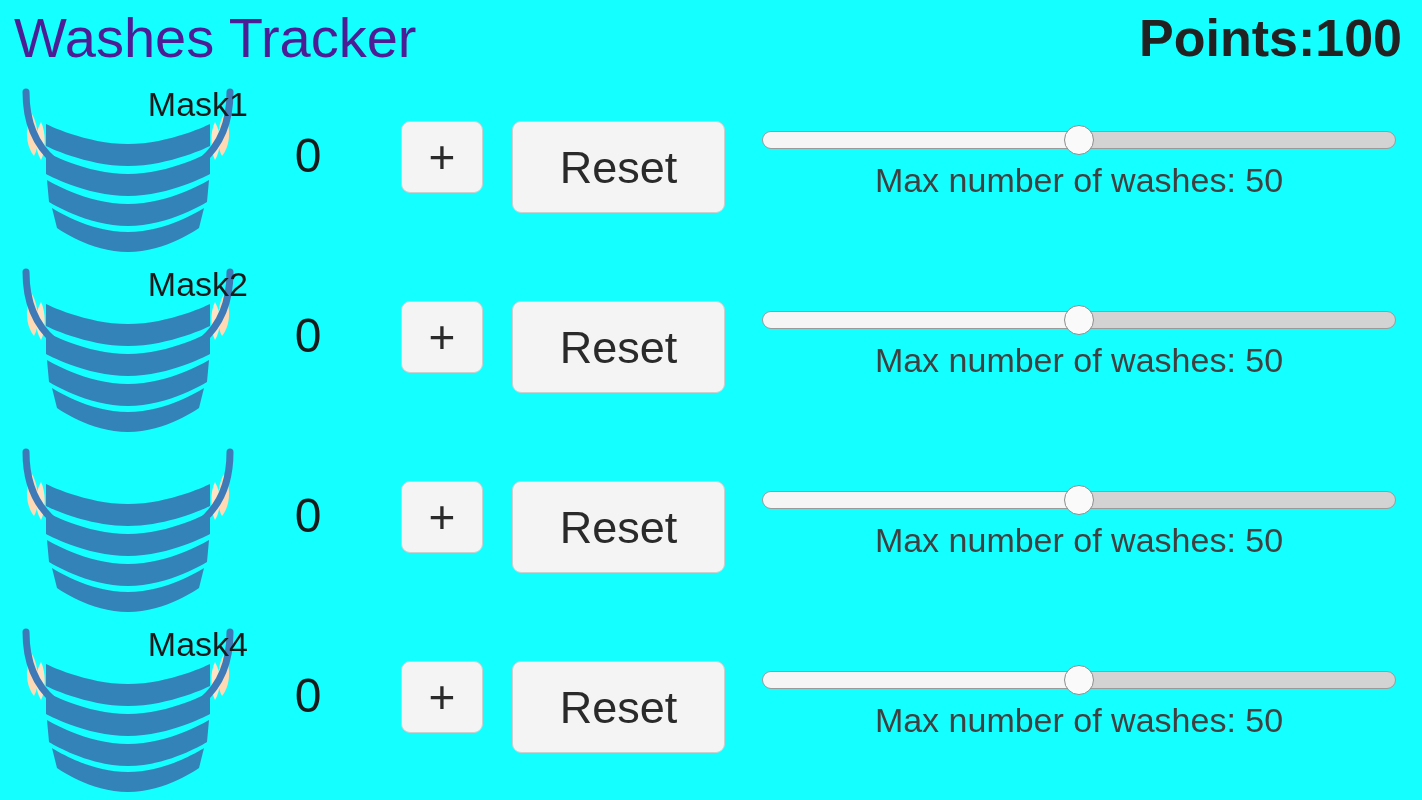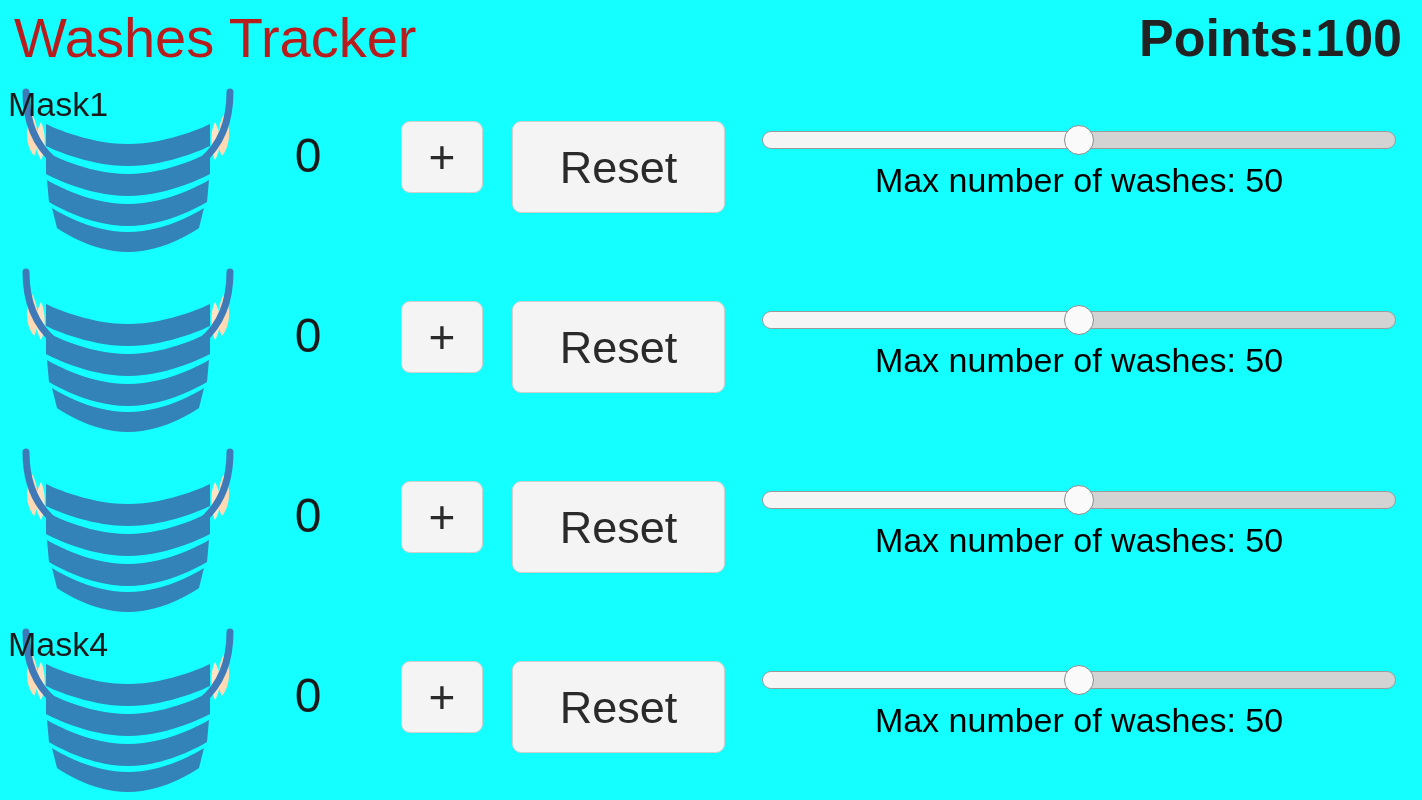--- a/index.html
+++ b/index.html
@@ -24,21 +24,21 @@
     width: 1422px;
     height: 78px;
   }
   .app-title {
     position: absolute;
     left: 14px;
     top: 6px;
     font-size: 56px;
     line-height: 64px;
     font-weight: 400;
-    color: #b91c1c;
+    color: #4c1d95;
     white-space: nowrap;
     text-align: center;
   }
   .points {
     position: absolute;
     right: 20px;
     top: 6px;
     font-size: 52px;
     line-height: 64px;
     font-weight: 700;
@@ -70,21 +70,21 @@
   .mask-icon svg {
     display: block;
     width: 240px;
     height: 176px;
   }
   .mask-label {
     position: absolute;
     left: 8px;
     top: 6px;
     width: 240px;
-    text-align: left;
+    text-align: right;
     font-size: 34px;
     line-height: 40px;
     color: #1a1a1a;
     z-index: 3;
     pointer-events: none;
     white-space: nowrap;
   }
 
   
   .counter {
@@ -171,21 +171,21 @@
     cursor: pointer;
   }
   .slider-caption {
     position: absolute;
     left: 762px;
     top: 82px;
     width: 634px;
     text-align: center;
     font-size: 34px;
     line-height: 40px;
-    color: #000000;
+    color: #404040;
     white-space: nowrap;
   }
 </style>
 </head>
 <body>
 
 <div class="header">
   <div class="app-title">Washes Tracker</div>
   <div class="points">Points:100</div>
 </div>
@@ -246,20 +246,21 @@
                    L202 66 C202 66 162 86 120 86 C78 86 38 66 38 66 Z"></path>
           <path d="M38 72 C38 72 78 94 120 94 C162 94 202 72 202 72
                    L202 94 C202 94 162 116 120 116 C78 116 38 94 38 94 Z"></path>
           <path d="M39 100 C39 100 78 124 120 124 C162 124 201 100 201 100
                    L199 122 C199 122 161 146 120 146 C79 146 41 122 41 122 Z"></path>
           <path d="M44 128 C44 128 80 152 120 152 C160 152 196 128 196 128
                    L191 148 C191 148 158 172 120 172 C82 172 49 148 49 148 Z"></path>
         </g>
       </svg>
     </div>
+    <div class="mask-label">Mask2</div>
 
     <div class="counter">0</div>
 
     <button class="btn btn-plus">+</button>
     <button class="btn btn-reset">Reset</button>
 
     <div class="slider-wrap">
       <div class="slider-track">
         <div class="slider-fill" style="width: 50%;"></div>
       </div>

